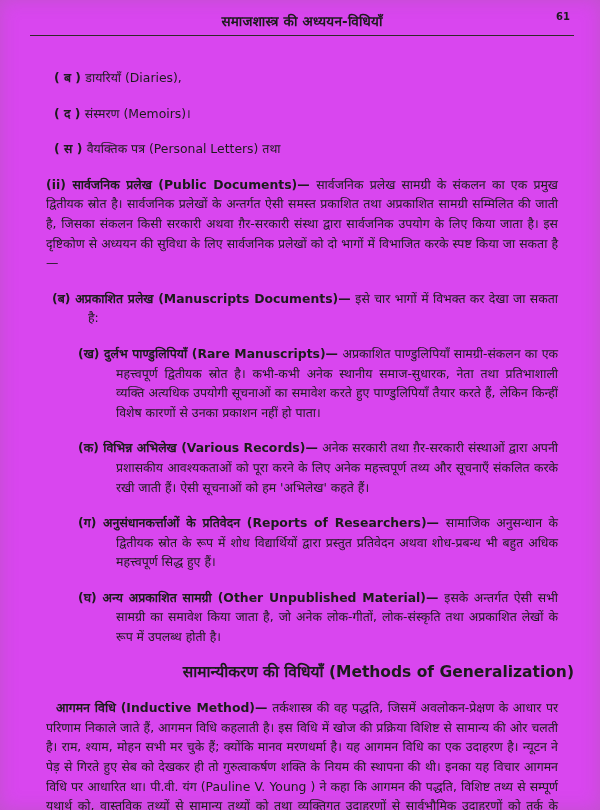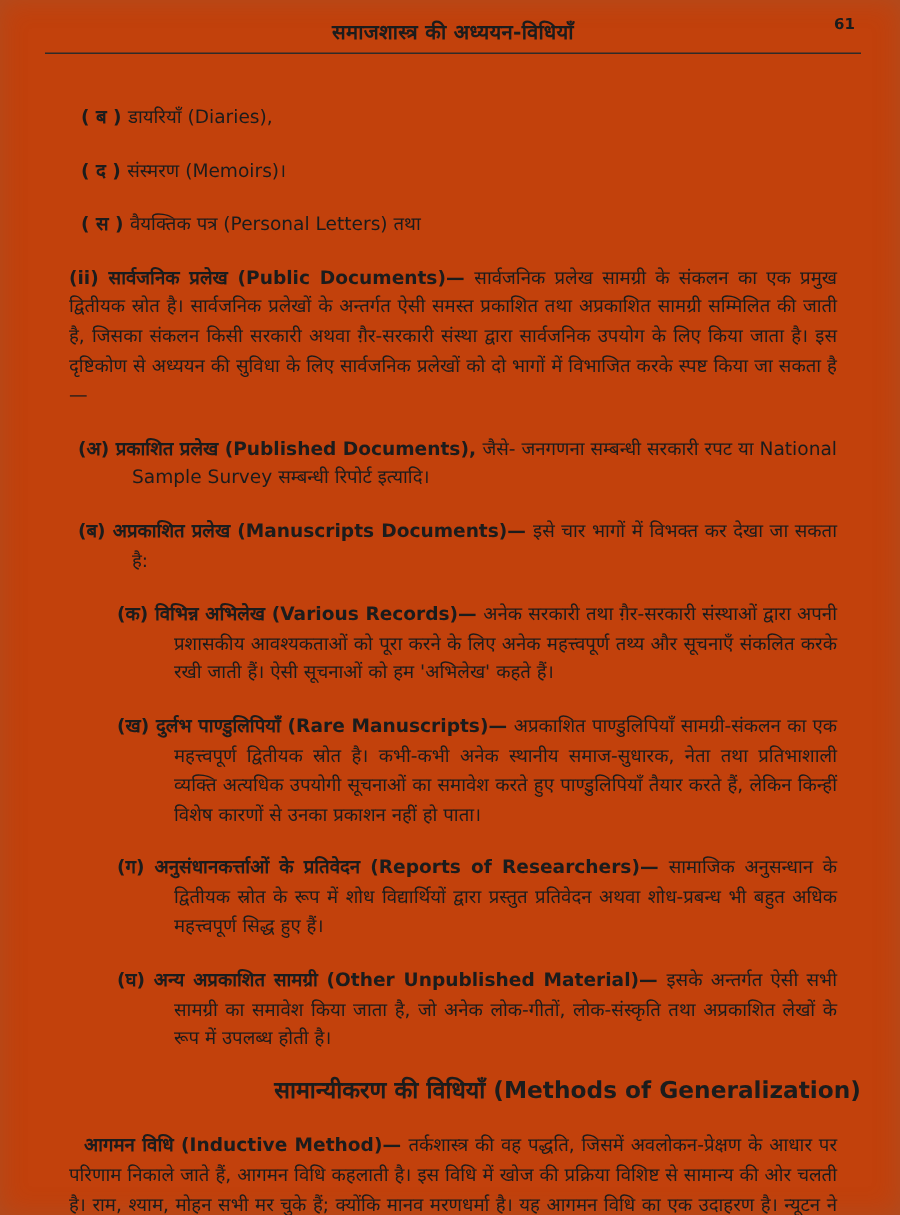--- a/index.html
+++ b/index.html
@@ -4,21 +4,21 @@
 <style>
   html,body { margin:0; padding:0; }
   body {
     width:600px; height:810px;
     background:#e9e7e1;
     font-family:"DejaVu Sans","Liberation Sans",sans-serif;
   }
   .page {
     position:relative;
     width:600px; height:810px;
-    background:#c2410c;
+    background:#d946ef;
     overflow:hidden;
     box-shadow:inset 0 0 18px rgba(120,115,100,.25);
     color:#1c1c1c;
   }
   .page-header { position:relative; padding:12px 26px 0 30px; }
   .header-title {
     text-align:center;
     font-weight:bold;
     font-size:13.5px;
     letter-spacing:.2px;
@@ -65,24 +65,23 @@
 
   <div class="header-rule"></div>
 
   <div class="content">
 
     <div id="section1-blocks">
         <p class="blk-list"><b class="lead">( ब ) </b>डायरियाँ (Diaries),</p>
         <p class="blk-list"><b class="lead">( द ) </b>संस्मरण (Memoirs)।</p>
         <p class="blk-list"><b class="lead">( स ) </b>वैयक्तिक पत्र (Personal Letters) तथा</p>
         <p class="blk-para"><b class="lead">(ii) सार्वजनिक प्रलेख (Public Documents)— </b>सार्वजनिक प्रलेख सामग्री के संकलन का एक प्रमुख द्वितीयक स्रोत है। सार्वजनिक प्रलेखों के अन्तर्गत ऐसी समस्त प्रकाशित तथा अप्रकाशित सामग्री सम्मिलित की जाती है, जिसका संकलन किसी सरकारी अथवा ग़ैर-सरकारी संस्था द्वारा सार्वजनिक उपयोग के लिए किया जाता है। इस दृष्टिकोण से अध्ययन की सुविधा के लिए सार्वजनिक प्रलेखों को दो भागों में विभाजित करके स्पष्ट किया जा सकता है—</p>
-        <p class="blk-sub1"><b class="lead">(अ) प्रकाशित प्रलेख (Published Documents), </b>जैसे- जनगणना सम्बन्धी सरकारी रपट या National Sample Survey सम्बन्धी रिपोर्ट इत्यादि।</p>
         <p class="blk-sub1"><b class="lead">(ब) अप्रकाशित प्रलेख (Manuscripts Documents)— </b>इसे चार भागों में विभक्त कर देखा जा सकता है:</p>
+        <p class="blk-sub2"><b class="lead">(ख) दुर्लभ पाण्डुलिपियाँ (Rare Manuscripts)— </b>अप्रकाशित पाण्डुलिपियाँ सामग्री-संकलन का एक महत्त्वपूर्ण द्वितीयक स्रोत है। कभी-कभी अनेक स्थानीय समाज-सुधारक, नेता तथा प्रतिभाशाली व्यक्ति अत्यधिक उपयोगी सूचनाओं का समावेश करते हुए पाण्डुलिपियाँ तैयार करते हैं, लेकिन किन्हीं विशेष कारणों से उनका प्रकाशन नहीं हो पाता।</p>
         <p class="blk-sub2"><b class="lead">(क) विभिन्न अभिलेख (Various Records)— </b>अनेक सरकारी तथा ग़ैर-सरकारी संस्थाओं द्वारा अपनी प्रशासकीय आवश्यकताओं को पूरा करने के लिए अनेक महत्त्वपूर्ण तथ्य और सूचनाएँ संकलित करके रखी जाती हैं। ऐसी सूचनाओं को हम 'अभिलेख' कहते हैं।</p>
-        <p class="blk-sub2"><b class="lead">(ख) दुर्लभ पाण्डुलिपियाँ (Rare Manuscripts)— </b>अप्रकाशित पाण्डुलिपियाँ सामग्री-संकलन का एक महत्त्वपूर्ण द्वितीयक स्रोत है। कभी-कभी अनेक स्थानीय समाज-सुधारक, नेता तथा प्रतिभाशाली व्यक्ति अत्यधिक उपयोगी सूचनाओं का समावेश करते हुए पाण्डुलिपियाँ तैयार करते हैं, लेकिन किन्हीं विशेष कारणों से उनका प्रकाशन नहीं हो पाता।</p>
         <p class="blk-sub2"><b class="lead">(ग) अनुसंधानकर्त्ताओं के प्रतिवेदन (Reports of Researchers)— </b>सामाजिक अनुसन्धान के द्वितीयक स्रोत के रूप में शोध विद्यार्थियों द्वारा प्रस्तुत प्रतिवेदन अथवा शोध-प्रबन्ध भी बहुत अधिक महत्त्वपूर्ण सिद्ध हुए हैं।</p>
         <p class="blk-sub2"><b class="lead">(घ) अन्य अप्रकाशित सामग्री (Other Unpublished Material)— </b>इसके अन्तर्गत ऐसी सभी सामग्री का समावेश किया जाता है, जो अनेक लोक-गीतों, लोक-संस्कृति तथा अप्रकाशित लेखों के रूप में उपलब्ध होती है।</p>
       </div>
 
     <h2 class="section-heading">सामान्यीकरण की विधियाँ (Methods of Generalization)</h2>
 
     <div id="section2-blocks">
         <p class="blk-para-indent"><b class="lead">आगमन विधि (Inductive Method)— </b>तर्कशास्त्र की वह पद्धति, जिसमें अवलोकन-प्रेक्षण के आधार पर परिणाम निकाले जाते हैं, आगमन विधि कहलाती है। इस विधि में खोज की प्रक्रिया विशिष्ट से सामान्य की ओर चलती है। राम, श्याम, मोहन सभी मर चुके हैं; क्योंकि मानव मरणधर्मा है। यह आगमन विधि का एक उदाहरण है। न्यूटन ने पेड़ से गिरते हुए सेब को देखकर ही तो गुरुत्वाकर्षण शक्ति के नियम की स्थापना की थी। इनका यह विचार आगमन विधि पर आधारित था। पी.वी. यंग (Pauline V. Young ) ने कहा कि आगमन की पद्धति, विशिष्ट तथ्य से सम्पूर्ण यथार्थ को, वास्तविक तथ्यों से सामान्य तथ्यों को तथा व्यक्तिगत उदाहरणों से सार्वभौमिक उदाहरणों को तर्क के आधार पर समझने की एक प्रक्रिया है। इस पद्धति को नीचे से ऊपर जाने की प्रक्रिया भी कहते हैं। फ्रांसिस बेकन को ज्ञान के आगमन पद्धति का जनक माना जाता है।</p>
       </div>
 

